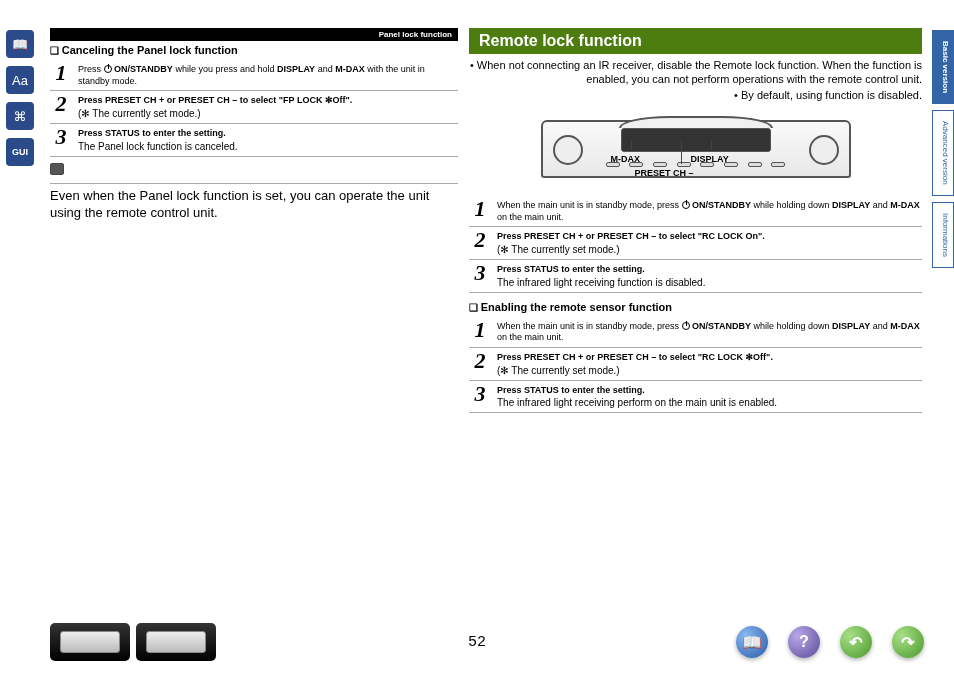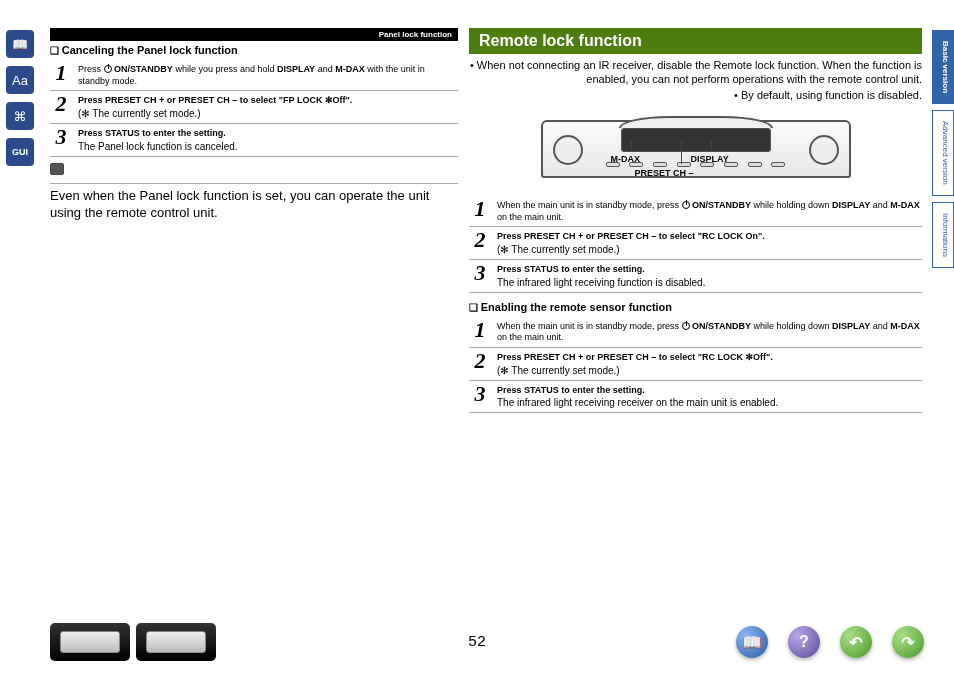--- a/index.html
+++ b/index.html
@@ -282,21 +282,21 @@
           <div class="step-num">2</div>
         <div class="step-body">
             <div class="main">Press PRESET CH + or PRESET CH – to select "RC LOCK ✻Off".</div>
             <div class="sub">(✻ The currently set mode.)</div>
           </div>
         </div>
       <div class="step-row">
           <div class="step-num">3</div>
         <div class="step-body">
             <div class="main">Press STATUS to enter the setting.</div>
-            <div class="sub">The infrared light receiving receiver on the main unit is enabled.</div>
+            <div class="sub">The infrared light receiving perform on the main unit is enabled.</div>
           </div>
         </div>
     </div>
   </div>
 
   <div class="right-tabs">
     <div class="tab active">Basic version</div>
     <div class="tab inactive">Advanced version</div>
     <div class="tab inactive">Informations</div>
   </div>

